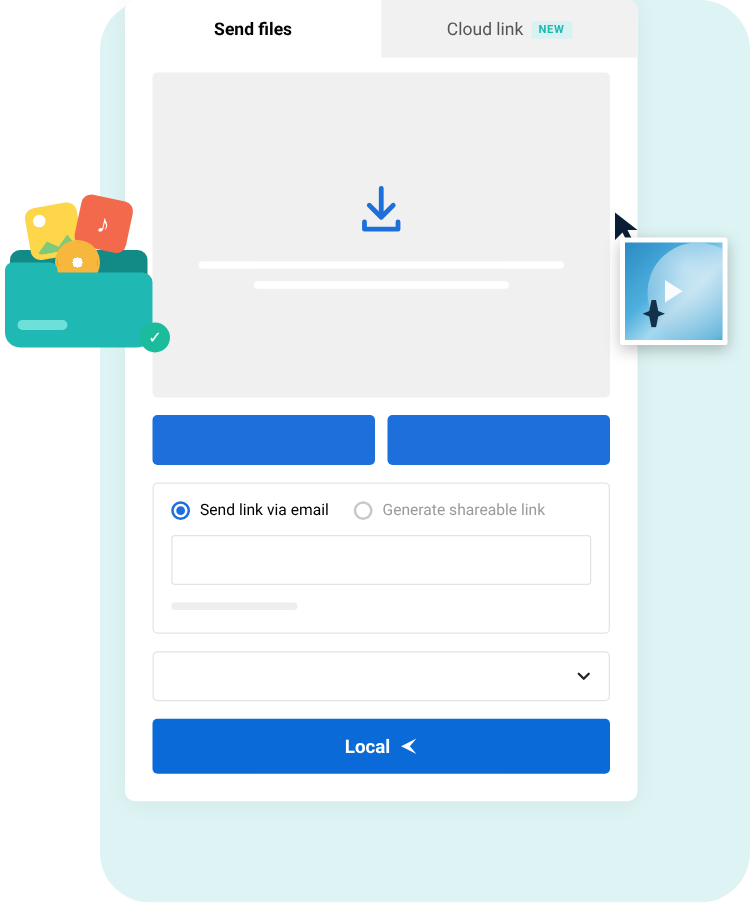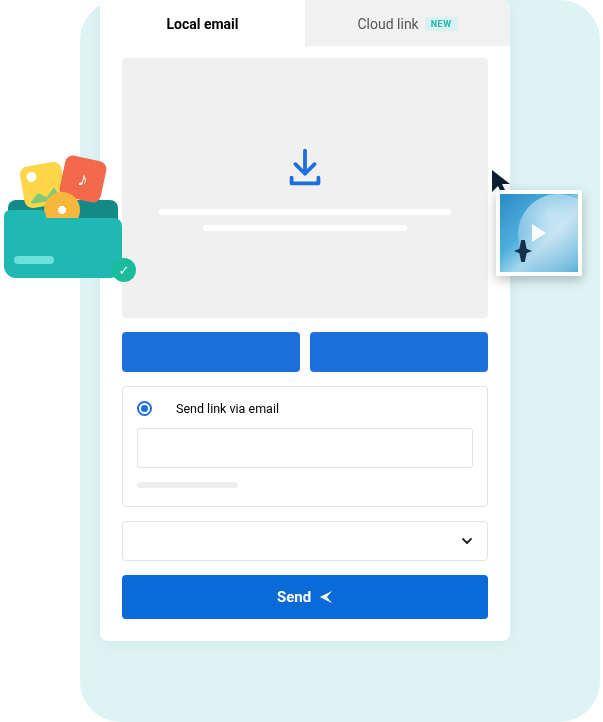--- a/index.html
+++ b/index.html
@@ -77,21 +77,21 @@
     border-radius: 4px;
     cursor: pointer;
   }
   .options-box {
     border: 1px solid #e3e3e3;
     border-radius: 4px;
     margin-top: 14px;
     padding: 14px 14px 18px 14px;
   }
   .radios { display: flex; gap: 20px; align-items: center; margin-bottom: 12px; }
-  .radio { display: flex; align-items: center; gap: 24px; font-size: 12.5px; cursor: pointer; }
+  .radio { display: flex; align-items: center; gap: 8px; font-size: 12.5px; cursor: pointer; }
   .radio-circle {
     width: 15px; height: 15px; border-radius: 50%;
     border: 2px solid #1d6fdc;
     display: flex; align-items: center; justify-content: center;
   }
   .radio-circle.unchecked { border-color: #c9c9c9; }
   .radio-dot { width: 7px; height: 7px; border-radius: 50%; background: #1d6fdc; }
   .radio-label.muted { color: #9a9a9a; }
   .text-input {
     border: 1px solid #e3e3e3;
@@ -230,21 +230,21 @@
   }
 </style>
 </head>
 <body>
 
 <div class="bg-blob"></div>
 
 <div class="panel">
   <div class="tabs">
     <div class="tab active">
-      <span>Local email</span>
+      <span>Send files</span>
     </div>
     <div class="tab inactive">
       <span>Cloud link</span>
       <span class="badge">NEW</span>
     </div>
   </div>
 
   <div class="body">
     <div class="dropzone">
       <svg class="dl-icon" viewBox="0 0 48 48">
@@ -264,33 +264,37 @@
     </div>
 
     <div class="options-box">
       <div class="radios">
         <div class="radio">
           <span class="radio-circle">
               <span class="radio-dot"></span>
             </span>
           <span class="radio-label">Send link via email</span>
         </div>
+        <div class="radio">
+          <span class="radio-circle unchecked"></span>
+          <span class="radio-label muted">Generate shareable link</span>
+        </div>
       </div>
       <div class="text-input"></div>
       <div class="ph-small"></div>
     </div>
 
     <div class="select-row">
       <svg class="chev" viewBox="0 0 12 12">
         <path d="M2 4 l4 4 l4 -4" stroke="#222" stroke-width="1.8" fill="none" stroke-linecap="round" stroke-linejoin="round"></path>
       </svg>
     </div>
 
     <div class="send-btn">
-      <span>Send</span>
+      <span>Local</span>
       <svg class="send-arrow" viewBox="0 0 16 16">
         <path d="M1 8 L15 1 L9 8 L15 15 Z" fill="#fff"></path>
       </svg>
     </div>
   </div>
 </div>
 
 <div class="folder-deco">
   <div class="folder-back"></div>
   <div class="card-img"></div>

